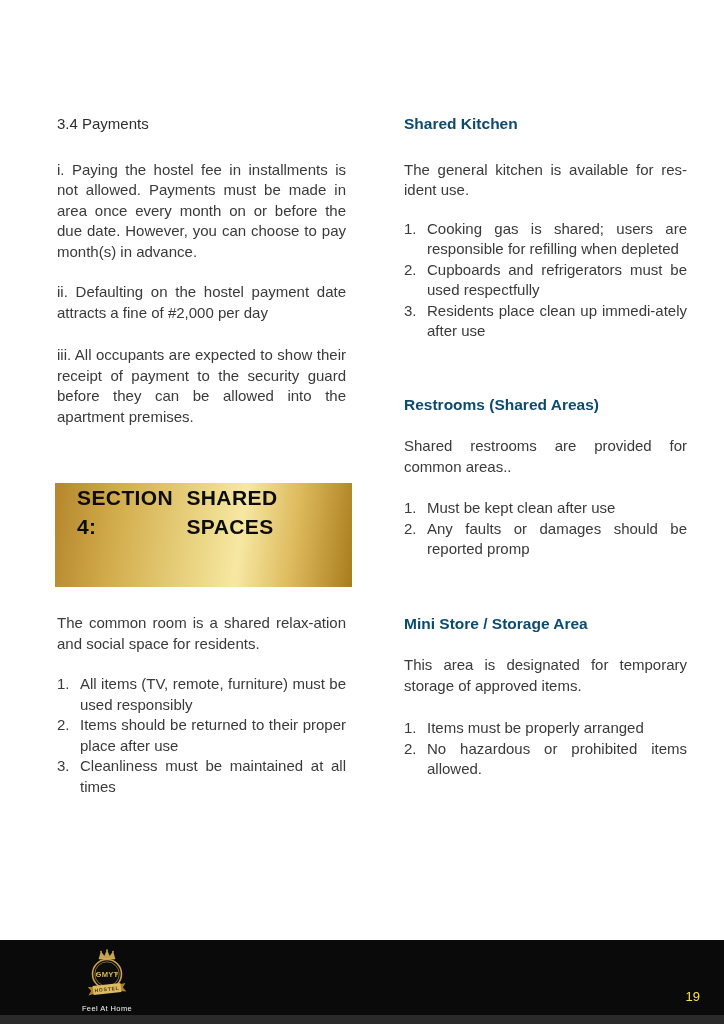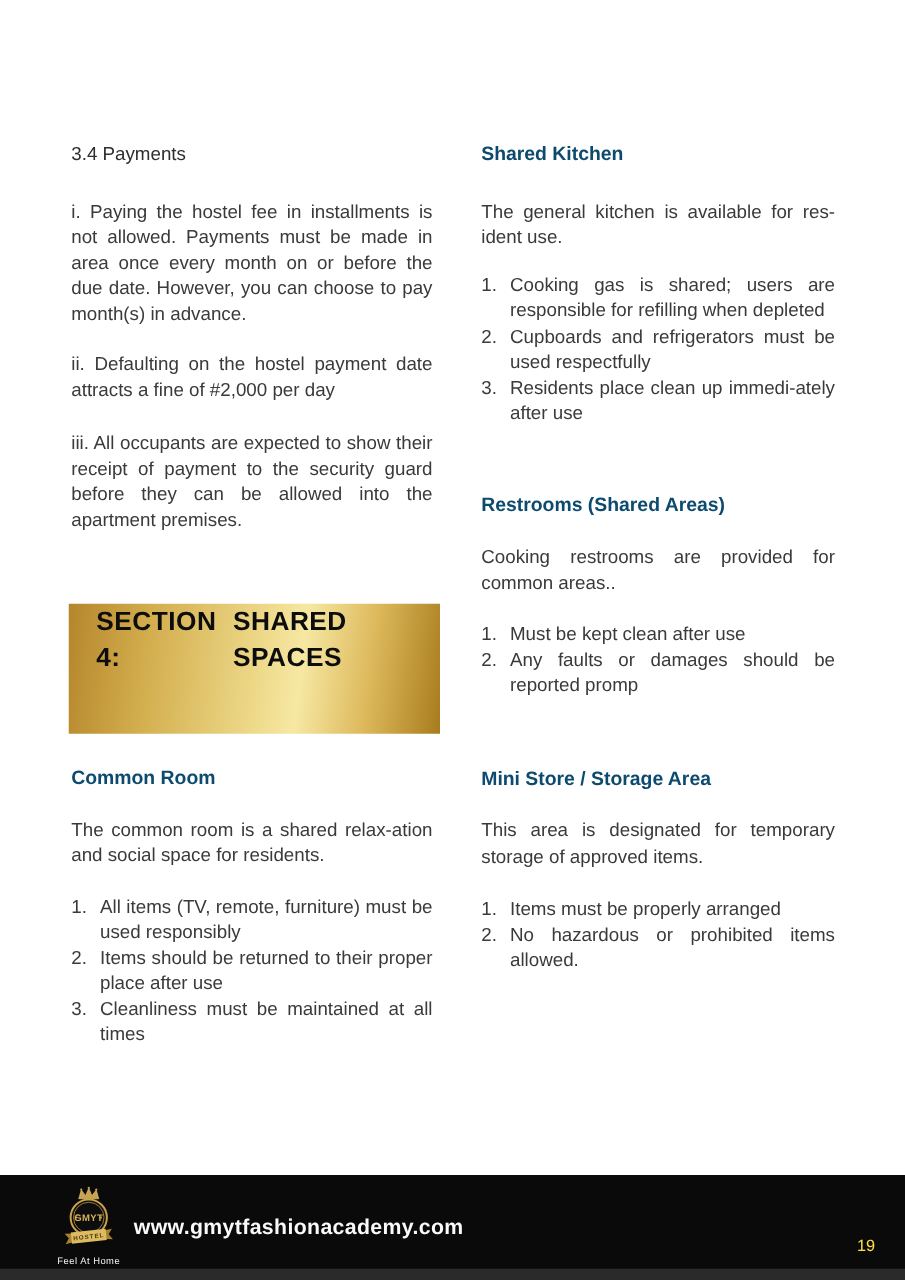--- a/index.html
+++ b/index.html
@@ -8,21 +8,21 @@
     width:724px; height:1024px;
     background:#ffffff;
     font-family:"Liberation Sans", sans-serif;
     color:#3a3a3a;
     overflow:hidden;
   }
   .content {
     position:absolute;
     left:57px; top:114px;
     display:flex;
-    gap:39px;
+    gap:58px;
   }
   .col-left  { width:289px; }
   .col-right { width:283px; }
 
   .h-plain {
     font-size:15px; line-height:20.5px;
     font-weight:400; color:#2e2e2e;
     margin:0 0 25px 0;
   }
   .h-bold {
@@ -60,21 +60,21 @@
   }
   .sp53 { height:53px; }
   .sp54 { height:54px; }
 
   .footer {
     position:absolute; left:0; bottom:0;
     width:724px; height:84px;
     background:#0a0a0a;
     display:flex; align-items:center;
     box-sizing:border-box;
-    padding-left:48px;
+    padding-left:84px;
   }
   .footer-strip {
     position:absolute; left:0; bottom:0;
     width:100%; height:9px;
     background:#2a2a2a;
   }
   .logo-block {
     width:46px;
     display:flex; flex-direction:column; align-items:center;
     margin-top:-2px;
@@ -107,21 +107,20 @@
       <p class="para mb22">ii. Defaulting on the hostel payment date attracts a fine of #2,000 per day</p>
       <p class="para mb0">iii. All occupants are expected to show their receipt of payment to the security guard before they can be allowed into the apartment premises.</p>
 
       <div class="gap-before-banner"></div>
 
       <div class="banner">
         <div class="banner-line">SECTION 4:</div>
         <div class="banner-line">SHARED SPACES</div>
       </div>
 
-      <div class="h-bold">Common Room</div>
       <p class="para">The common room is a shared relax-ation and social space for residents.</p>
       <div class="olist">
         <div class="li">
           <span class="li-n">1.</span>
           <span class="li-t">All items (TV, remote, furniture) must be used responsibly</span>
         </div>
         <div class="li">
           <span class="li-n">2.</span>
           <span class="li-t">Items should be returned to their proper place after use</span>
         </div>
@@ -146,21 +145,21 @@
         </div>
         <div class="li">
           <span class="li-n">3.</span>
           <span class="li-t">Residents place clean up immedi-ately after use</span>
         </div>
       </div>
 
       <div class="sp53"></div>
 
       <div class="h-bold">Restrooms (Shared Areas)</div>
-      <p class="para" style="margin-bottom:21px">Cooking restrooms are provided for common areas..</p>
+      <p class="para" style="margin-bottom:21px">Shared restrooms are provided for common areas..</p>
       <div class="olist">
         <div class="li">
           <span class="li-n">1.</span>
           <span class="li-t">Must be kept clean after use</span>
         </div>
         <div class="li">
           <span class="li-n">2.</span>
           <span class="li-t">Any faults or damages should be reported promp</span>
         </div>
       </div>
@@ -200,17 +199,16 @@
 
         <g transform="rotate(-6 23 40)">
           <polygon points="4,36 7,40 4,44.5 10,43.5 10,36.5" fill="#a9812c"></polygon>
           <polygon points="42,36 39,40 42,44.5 36,43.5 36,36.5" fill="#a9812c"></polygon>
           <rect x="9" y="35.5" width="28" height="9" fill="#ddbb63"></rect>
           <text x="23" y="42" text-anchor="middle" font-family="Liberation Sans, sans-serif" font-size="5" font-weight="bold" fill="#4c3a0d" letter-spacing="0.8">HOSTEL</text>
         </g>
       </svg>
       <div class="logo-tagline">Feel At Home</div>
     </div>
-    <div class="website">www.gmytfashionacademy.com</div>
     <div class="page-number">19</div>
     <div class="footer-strip"></div>
   </div>
 </div>
 
 </body></html>

